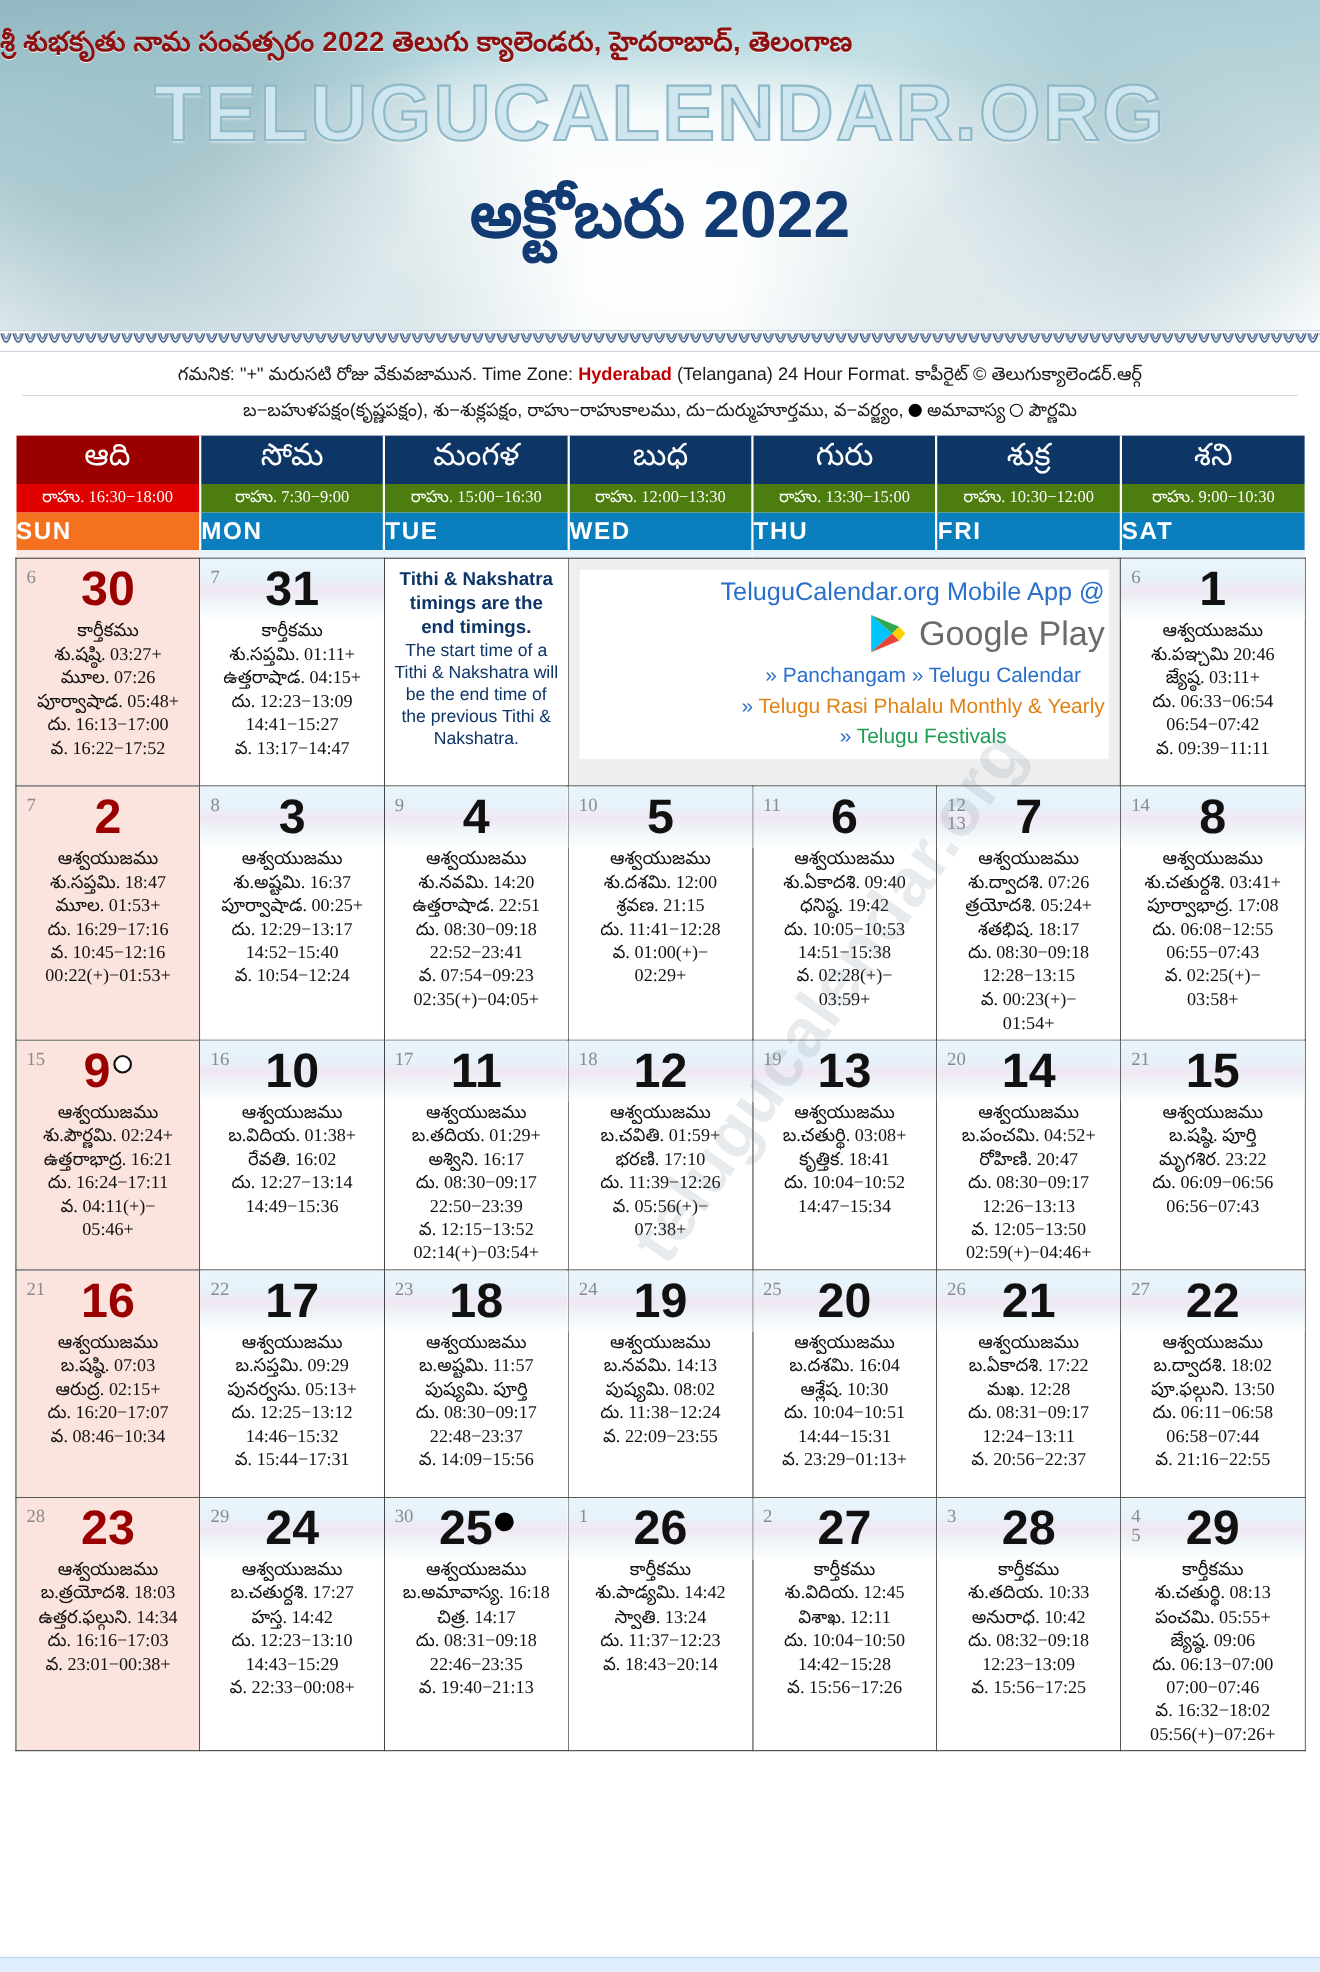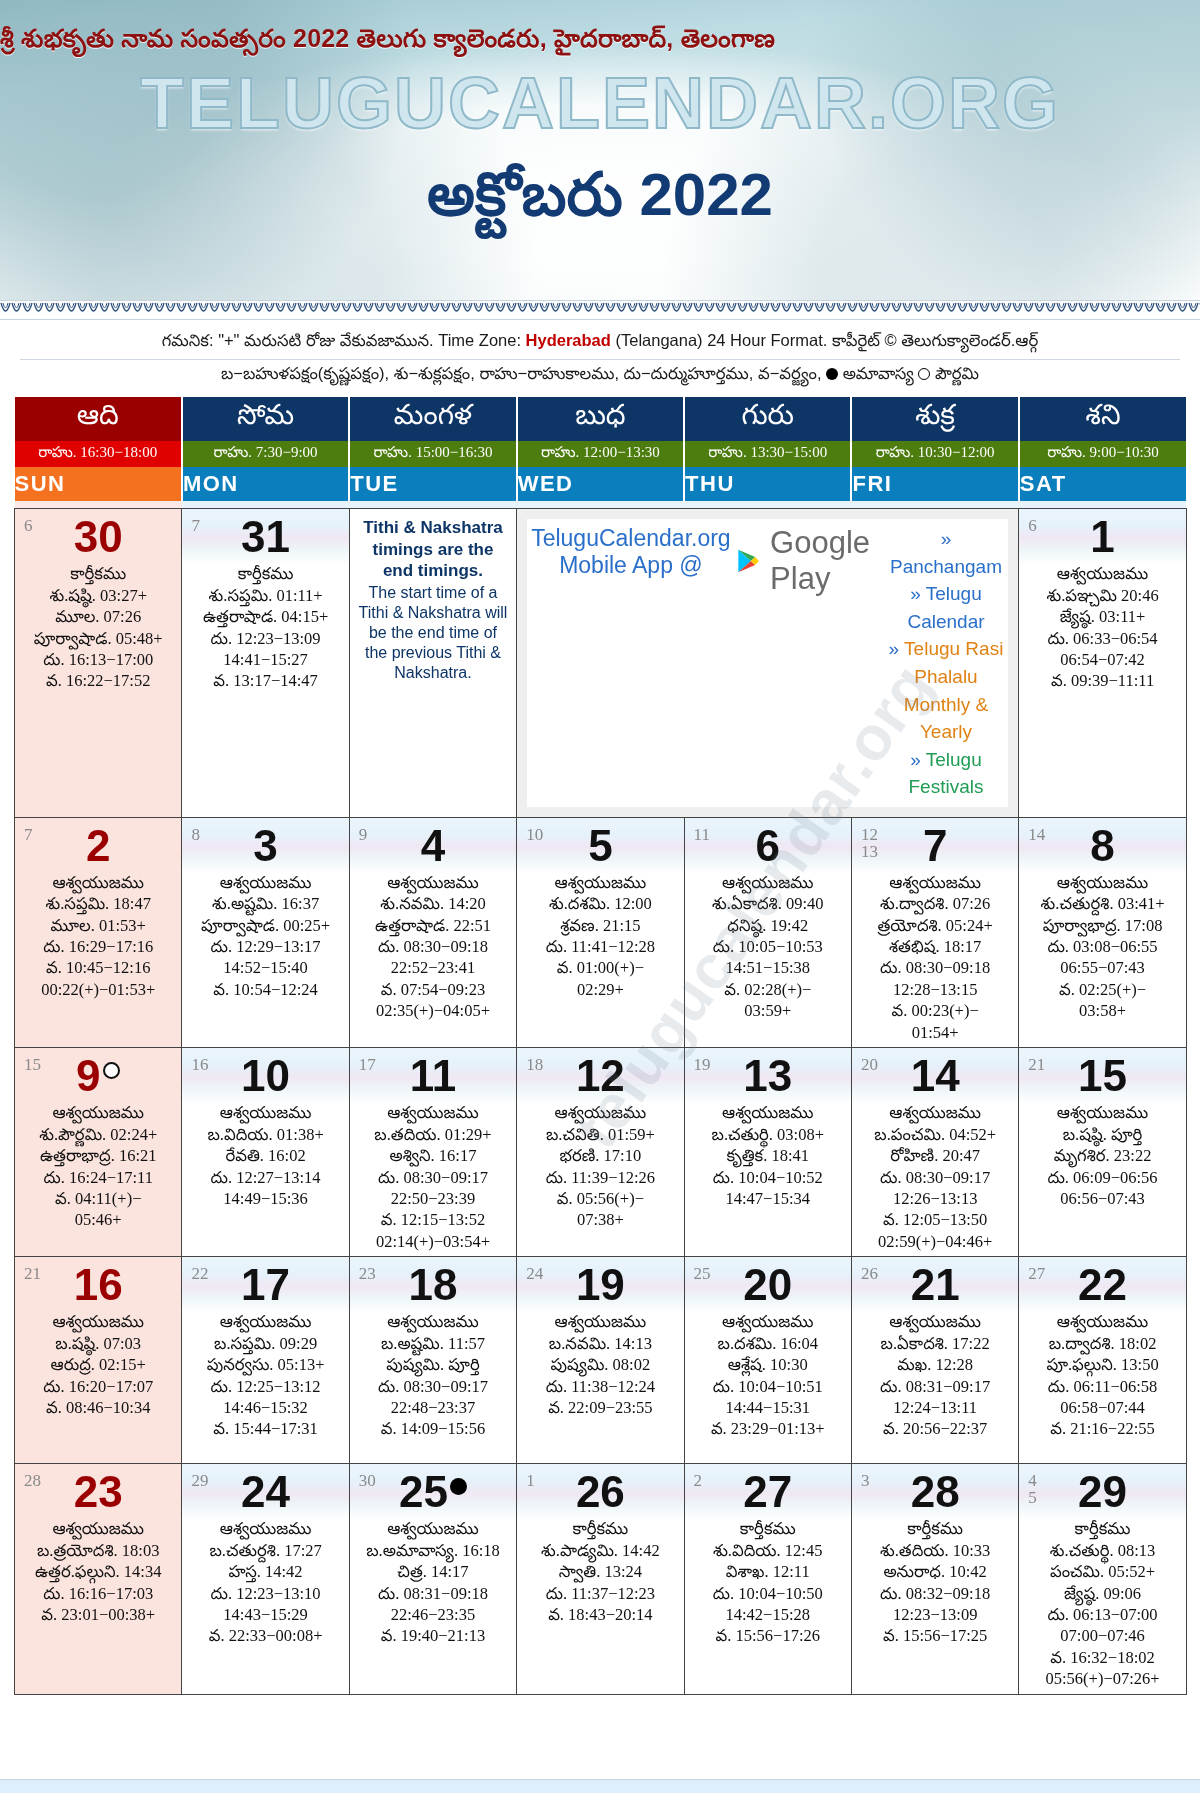--- a/index.html
+++ b/index.html
@@ -243,21 +243,21 @@
   
   td.promo-cell{
     border:1.5px solid #444;
     background:#efefef;
     padding:10px;
     vertical-align:top;
   }
   .promo-box{
     background:#fff;
     height:100%;
-    display:flex; flex-direction:row; align-items:flex-start; justify-content:center;
+    display:flex; flex-direction:column; align-items:flex-end; justify-content:center;
     gap:6px;
     padding:6px 4px;
   }
   .promo-title{
     font-family:"Liberation Sans", sans-serif;
     font-size:23px;
     color:#2a6fc9;
     text-align:center;
   }
   .gp-row{ display:flex; align-items:center; gap:11px; }
@@ -592,21 +592,21 @@
               <div class="numrow">
                 <div class="lunar-num">
                   <span>14</span>
                 </div>
                 <div class="greg-num"><span>8</span></div>
               </div>
               <div class="lines">
                 <span class="l">ఆశ్వయుజము</span>
                 <span class="l">శు.చతుర్దశి. 03:41+</span>
                 <span class="l">పూర్వాభాద్ర. 17:08</span>
-                <span class="l">దు. 03:08−06:55</span>
+                <span class="l">దు. 06:08−12:55</span>
                 <span class="l">06:55−07:43</span>
                 <span class="l">వ. 02:25(+)−</span>
                 <span class="l">03:58+</span>
               </div>
             </div>
           </td>
         </tr>
         <tr>
           <td class="day sunday">
             <div class="cell-inner">
@@ -990,21 +990,21 @@
               <div class="numrow">
                 <div class="lunar-num">
                   <span>4</span>
                   <span>5</span>
                 </div>
                 <div class="greg-num"><span>29</span></div>
               </div>
               <div class="lines">
                 <span class="l">కార్తీకము</span>
                 <span class="l">శు.చతుర్థి. 08:13</span>
-                <span class="l">పంచమి. 05:52+</span>
+                <span class="l">పంచమి. 05:55+</span>
                 <span class="l">జ్యేష్ఠ. 09:06</span>
                 <span class="l">దు. 06:13−07:00</span>
                 <span class="l">07:00−07:46</span>
                 <span class="l">వ. 16:32−18:02</span>
                 <span class="l">05:56(+)−07:26+</span>
               </div>
             </div>
           </td>
         </tr>
       </tbody>

